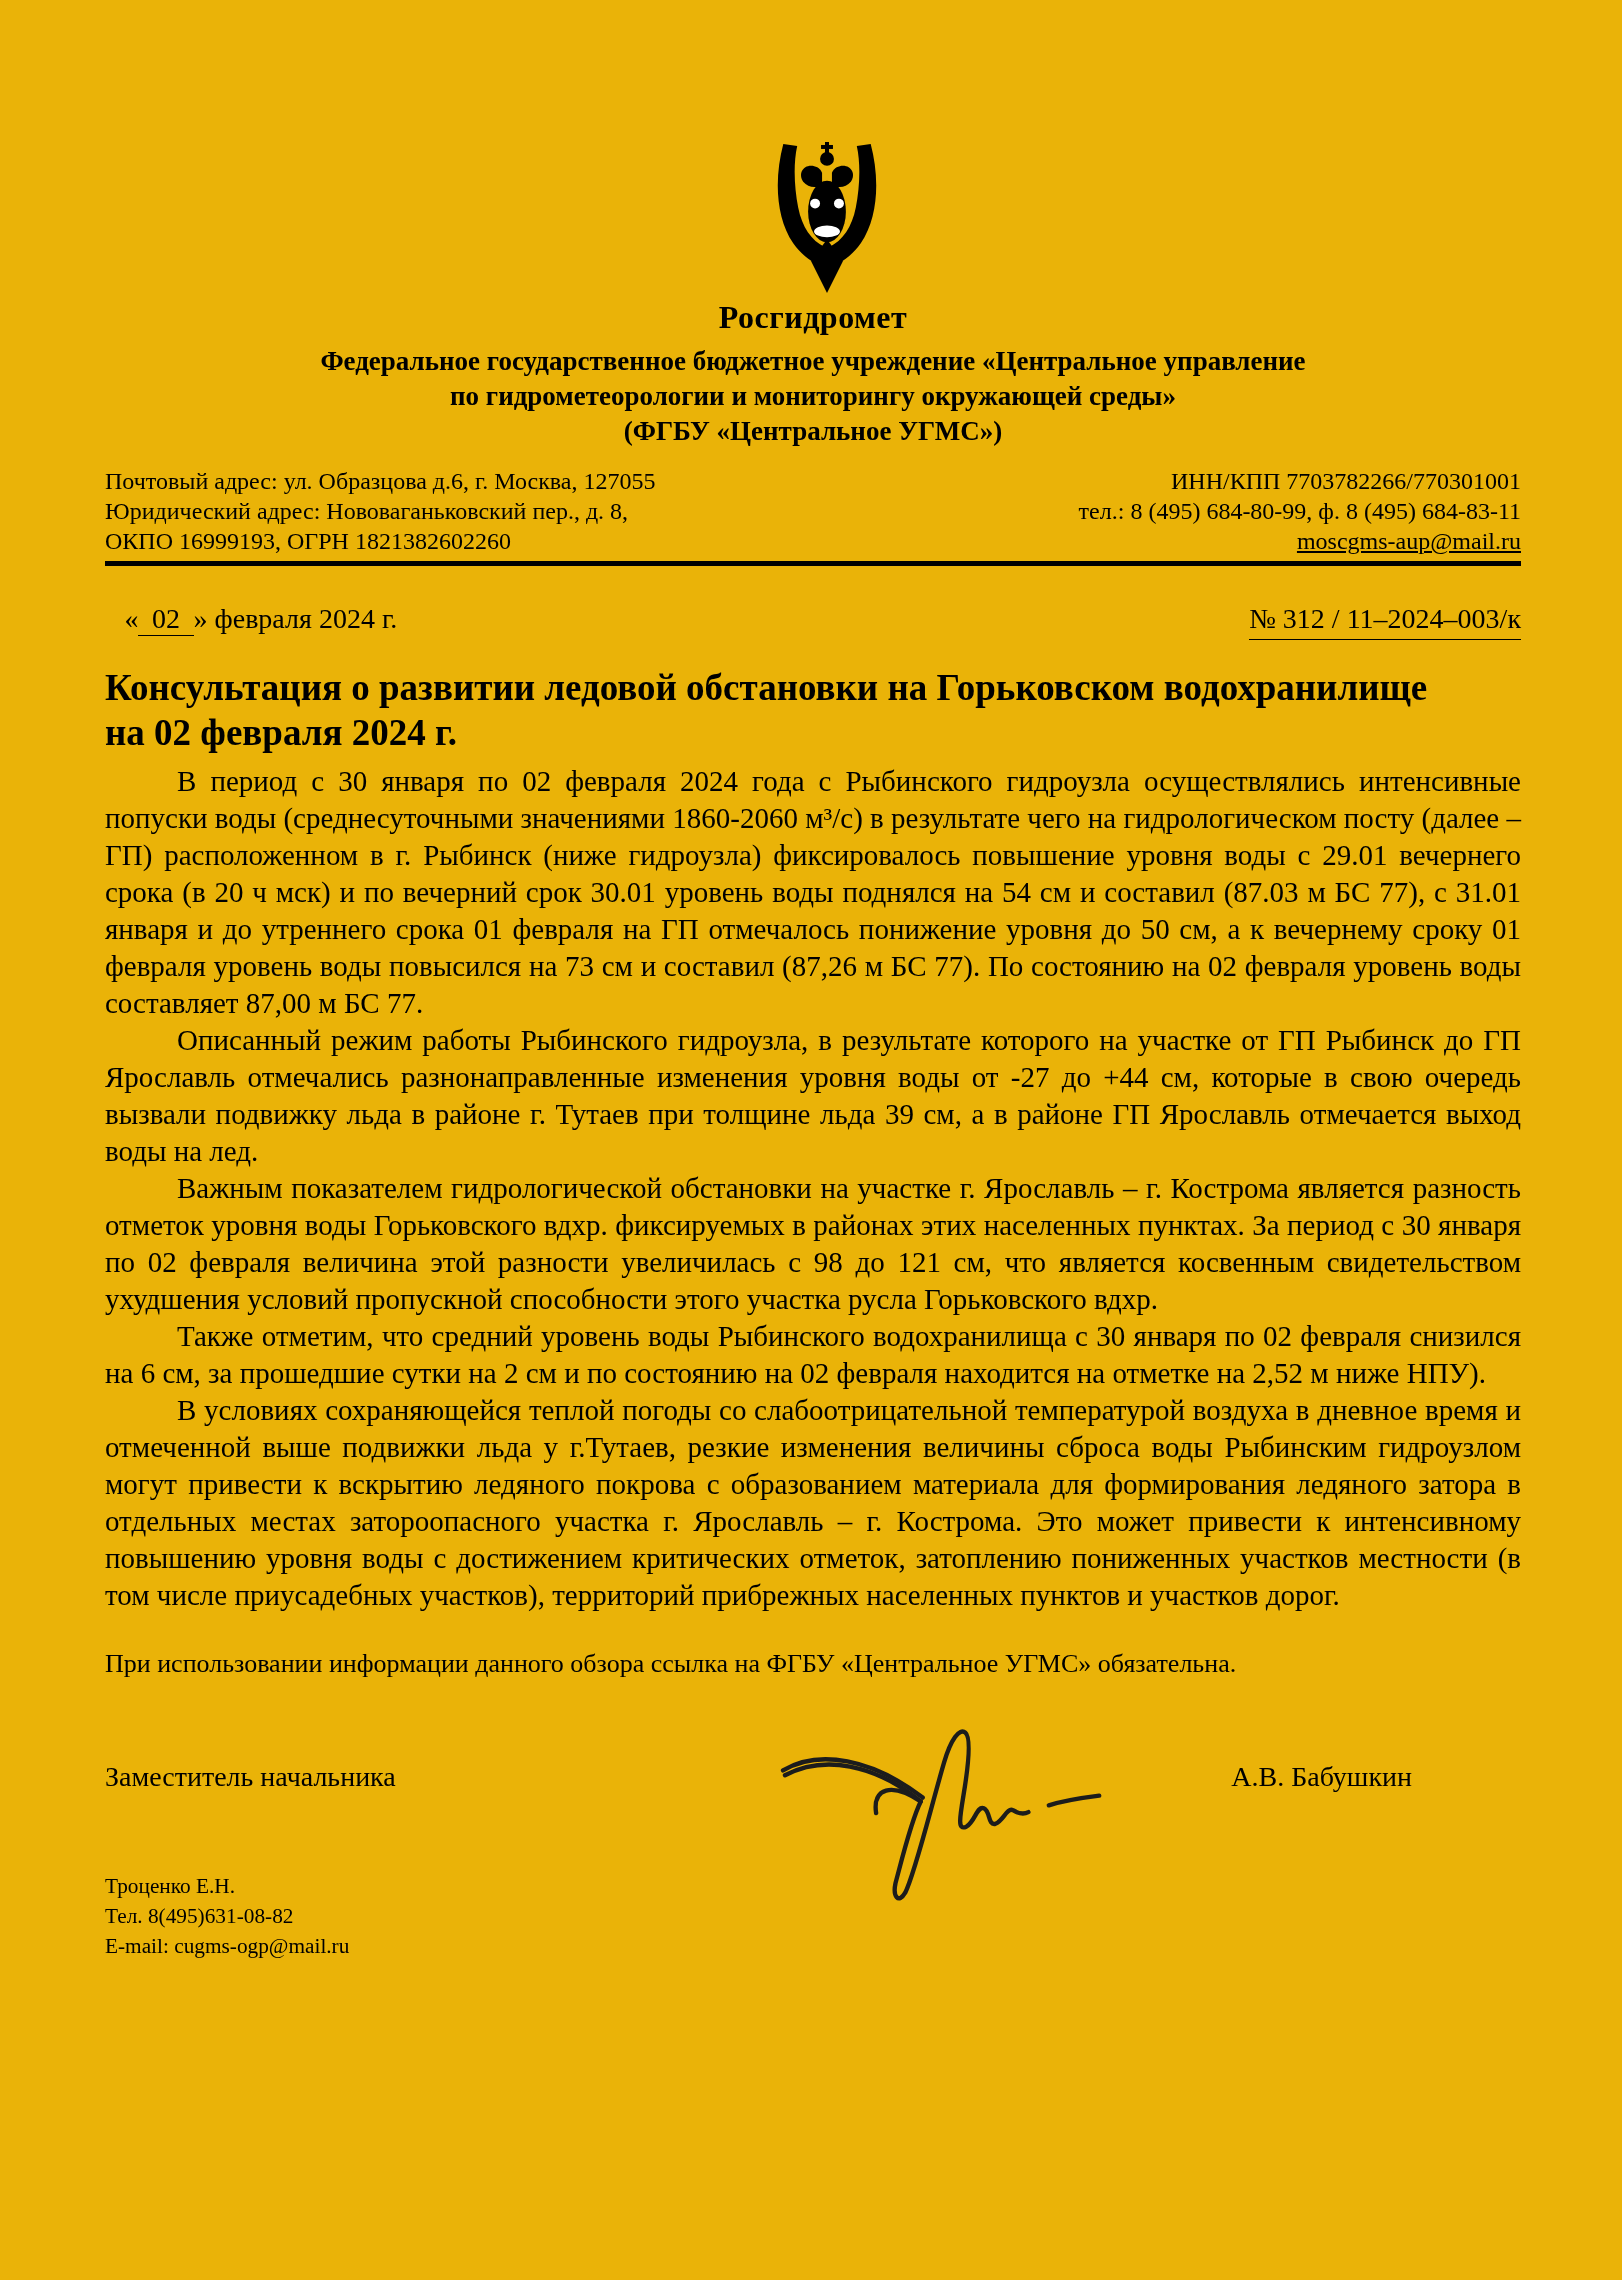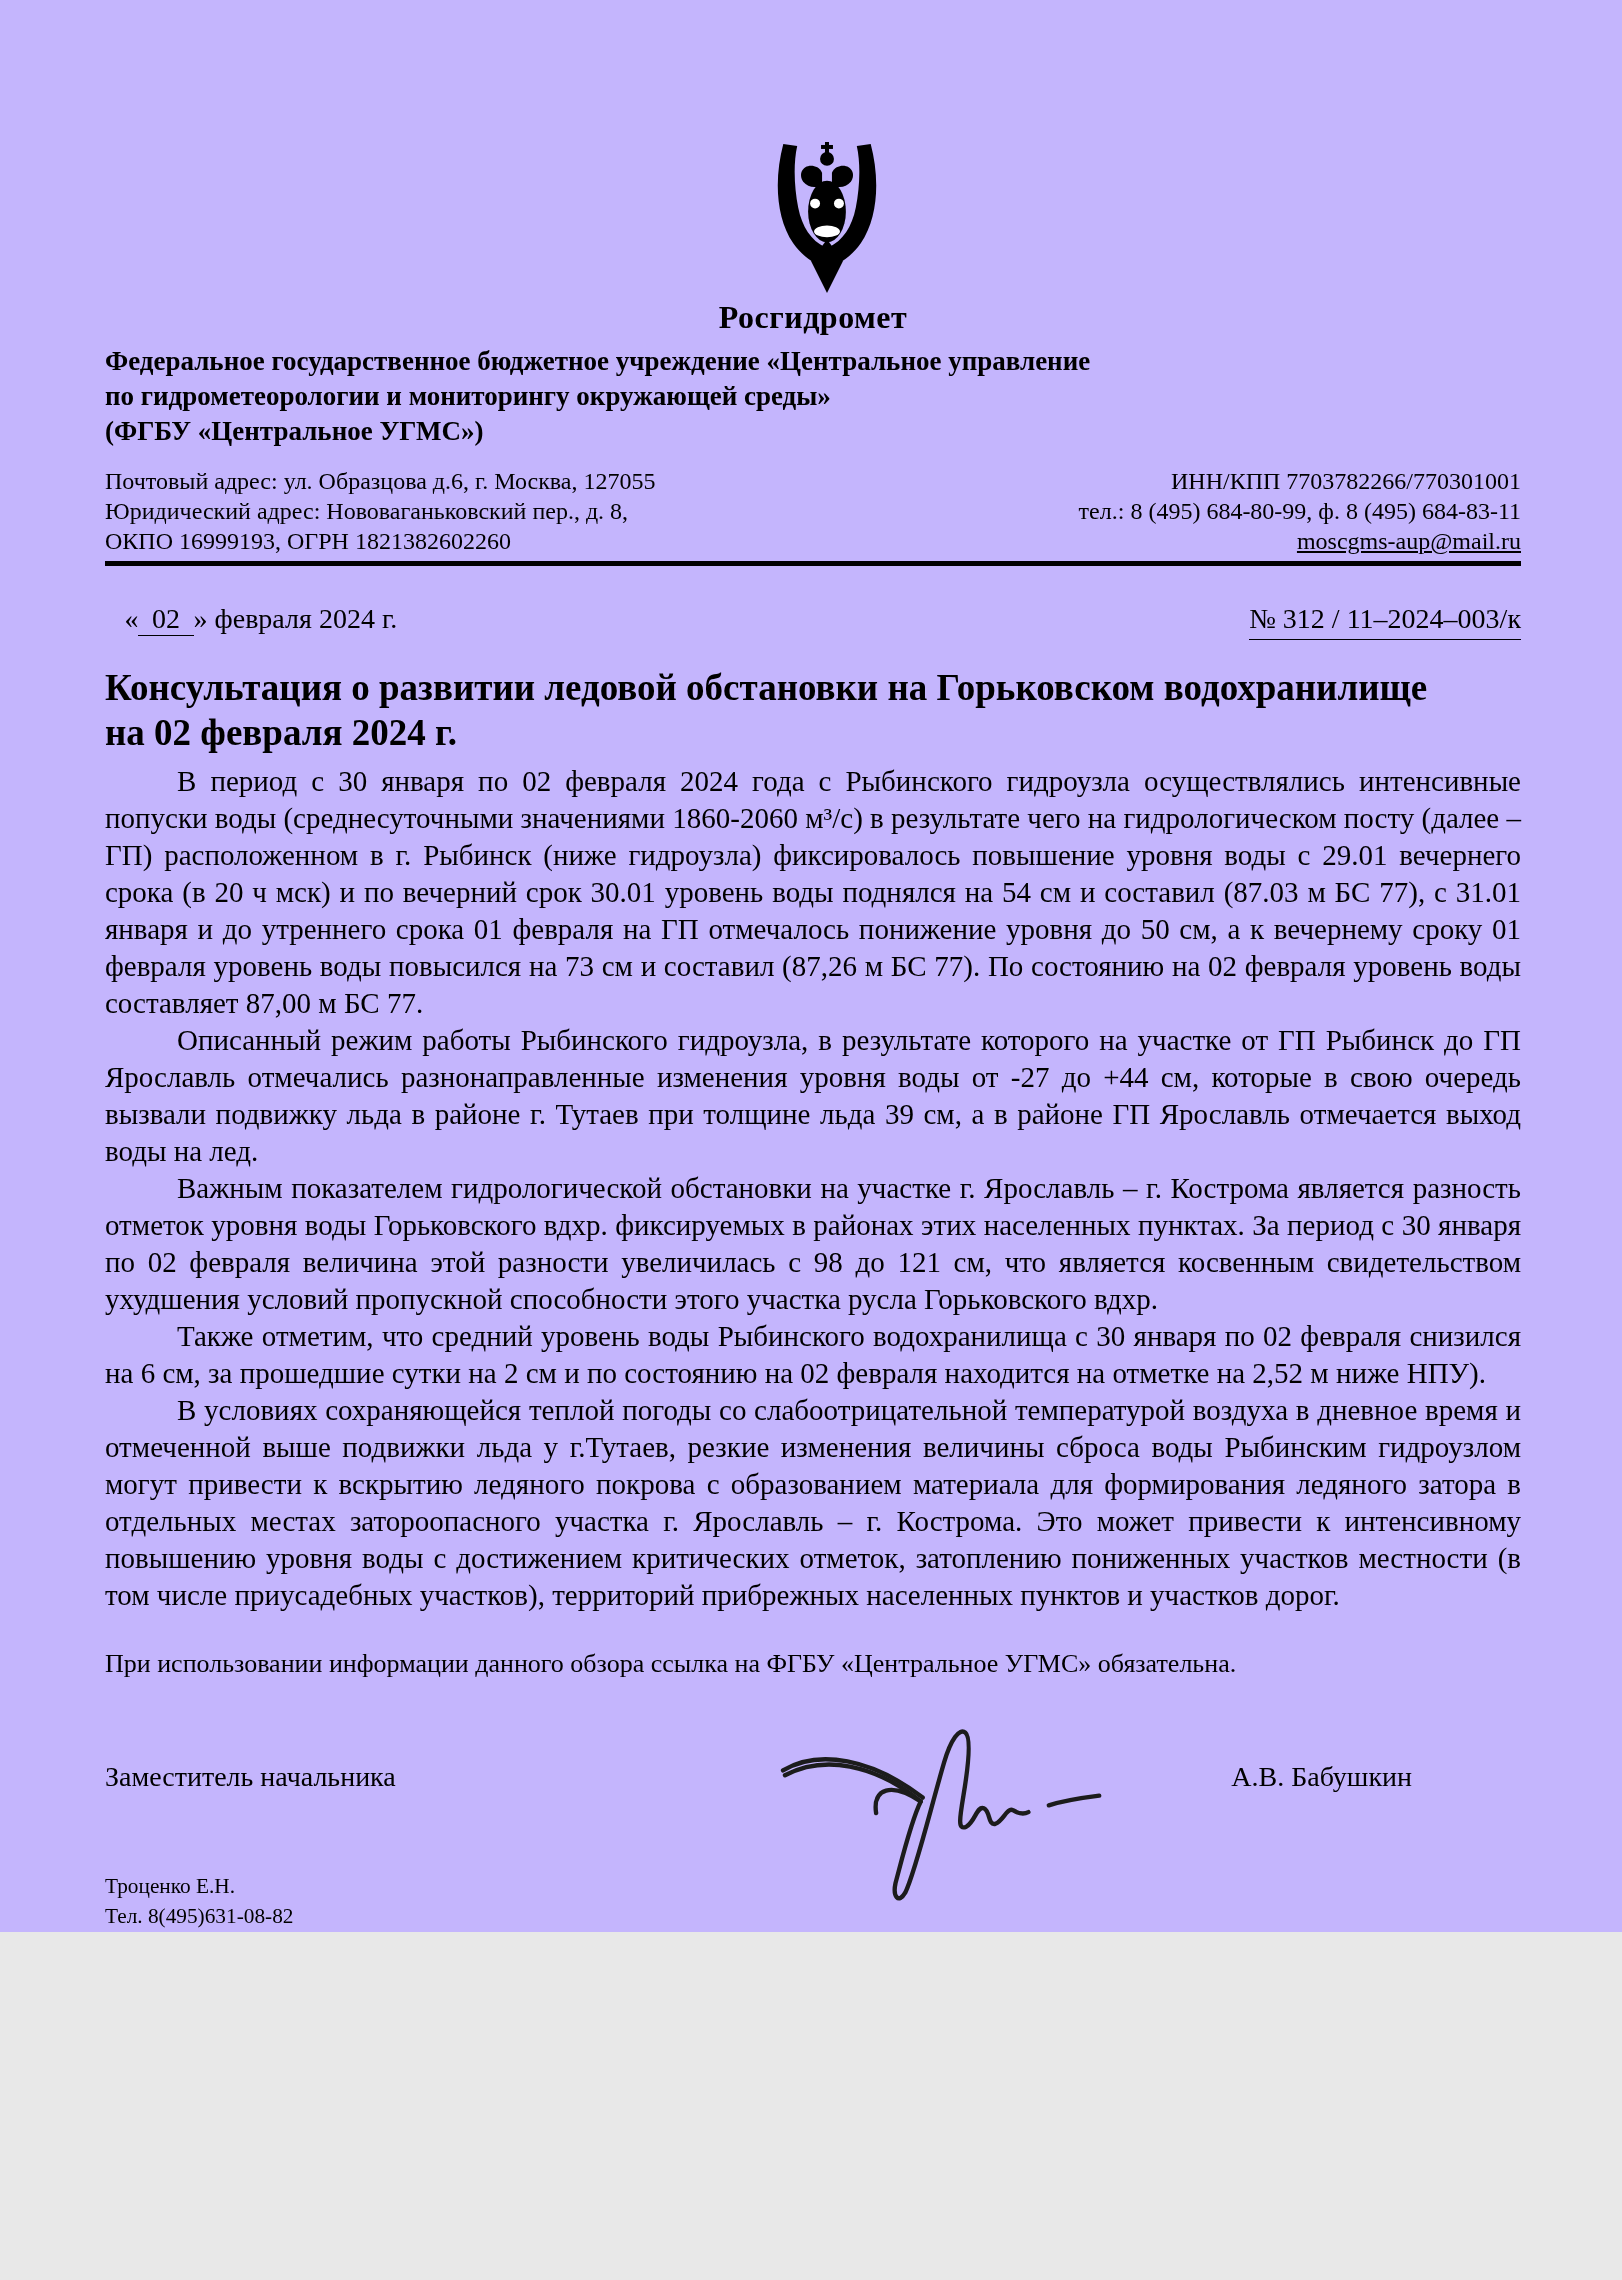--- a/index.html
+++ b/index.html
@@ -4,34 +4,34 @@
 <style>
   html, body { margin: 0; padding: 0; }
   body {
     background: #e8e8e8;
     font-family: "Liberation Serif", "DejaVu Serif", serif;
     color: #000;
   }
   .page {
     position: relative;
     width: 1622px;
-    height: 1932px;
-    background: #c4b5fd;
+    height: 2280px;
+    background: #eab308;
     overflow: hidden;
   }
   .content { padding: 0 101px 0 105px; }
 
   
   .emblem-wrap { text-align: center; padding-top: 142px; }
   .emblem { width: 124px; height: 151px; display: inline-block; margin-left: 27px; }
   .agency {
     text-align: center; font-size: 32px; font-weight: 700; margin-top: 1.9px;
     letter-spacing: 0.5px;
   }
-  .org-block { font-size: 27px; font-weight: 700; line-height: 35px; margin-top: 7.8px; }
+  .org-block { text-align: center; font-size: 27px; font-weight: 700; line-height: 35px; margin-top: 7.8px; }
 
   
   .contacts-row {
     display: flex; justify-content: space-between; align-items: flex-start;
     margin-top: 17.5px; font-size: 24px; line-height: 30px;
   }
   .contacts-left { text-align: left; }
   .contacts-right { text-align: right; }
   .email-underline { text-decoration: underline; }
 

